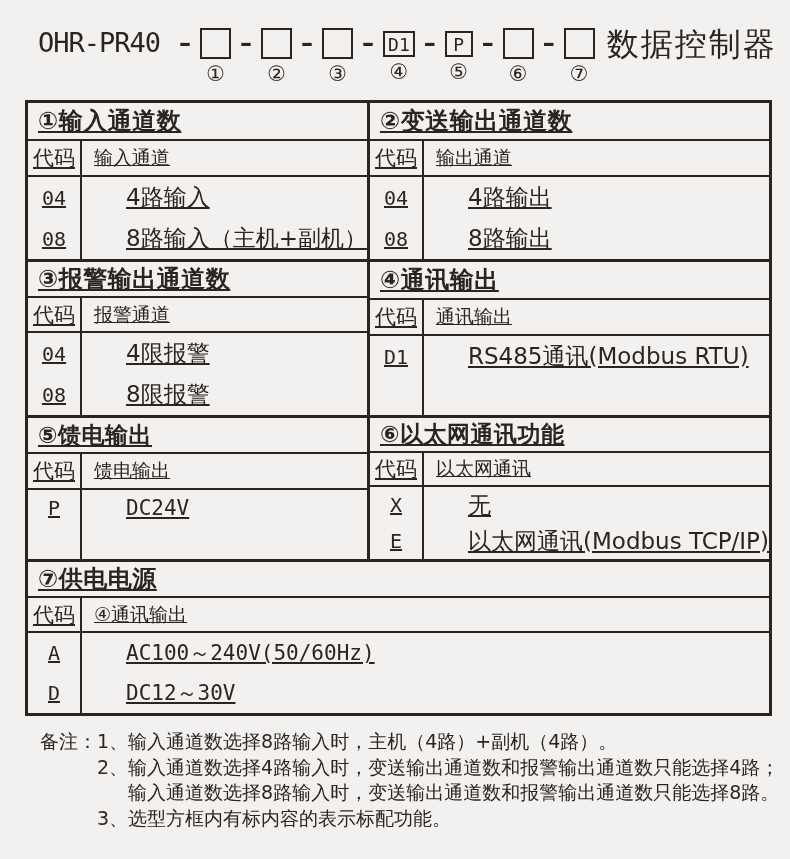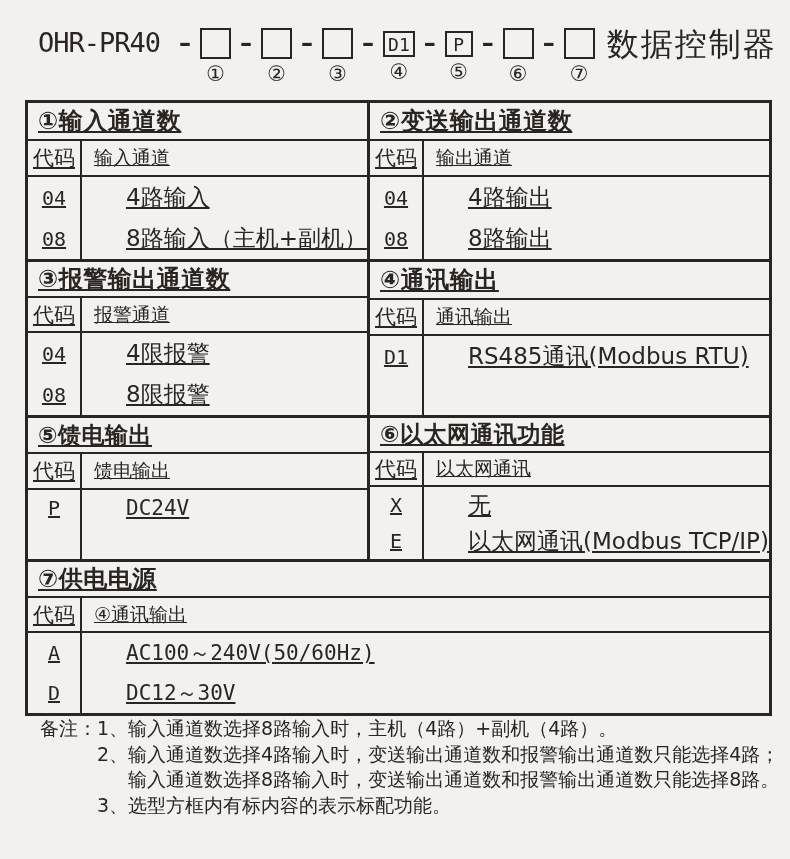--- a/index.html
+++ b/index.html
@@ -118,20 +118,21 @@
     font-size: 20px;
   }
   .col-labels .cell { padding-left: 12px; font-size: 23px; }
   .col-labels .cell.mono {
     font-family: "DejaVu Sans Mono", "Liberation Mono", monospace;
     font-size: 21px;
   }
 
   
   .notes {
+    margin-top: 13px;
     padding-left: 15px;
     display: flex;
     font-size: 19px;
     line-height: 25.5px;
   }
   .notes-label { white-space: nowrap; }
   .notes-items { display: flex; flex-direction: column; }
   .note-item { display: flex; }
   .note-num { white-space: nowrap; }
   .note-lines { display: flex; flex-direction: column; }

